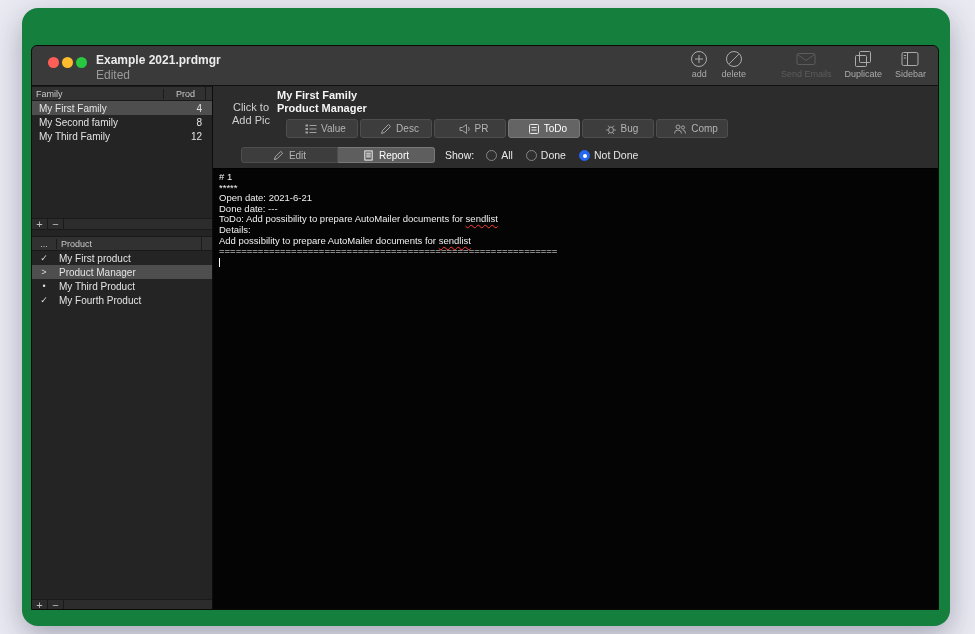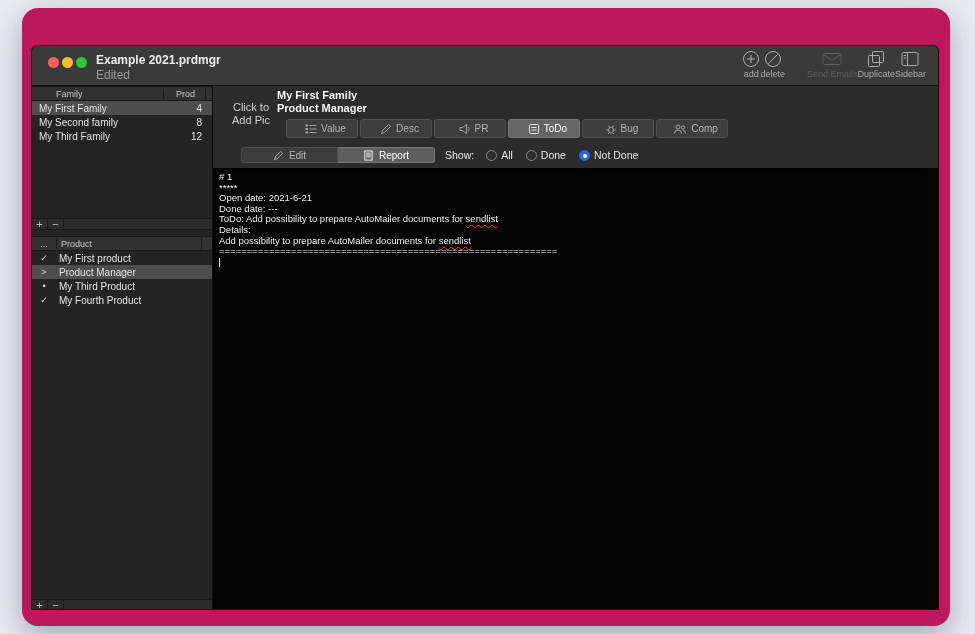--- a/index.html
+++ b/index.html
@@ -5,47 +5,47 @@
   *{margin:0;padding:0;box-sizing:border-box;}
   html,body{width:975px;height:634px;}
   body{
     background:#e9eaf2;
     font-family:"Liberation Sans","DejaVu Sans",sans-serif;
     position:relative;overflow:hidden;
     -webkit-font-smoothing:antialiased;
   }
   .frame{
     position:absolute;left:22px;top:8px;width:928px;height:618px;
-    background:#be185d;border-radius:16px;
+    background:#15803d;border-radius:16px;
     box-shadow:0 10px 30px rgba(40,40,70,.35);
   }
   .window{
     position:absolute;left:9px;top:37px;width:908px;height:565px;
     background:#232323;border:1px solid #0a0a0a;border-radius:6px 6px 0 0;
     overflow:hidden;
   }
   
   .titlebar{position:absolute;top:0;left:0;right:0;height:40px;background:#3a3a3a;border-bottom:1px solid #121212;}
   .tl{position:absolute;top:11px;width:11px;height:11px;border-radius:50%;}
   .tl.red{left:16px;background:#ff5f57;}
   .tl.yellow{left:30px;background:#febc2e;}
   .tl.green{left:44px;background:#28c840;}
   .win-title{position:absolute;left:64px;top:7px;font-size:12px;font-weight:bold;color:#ececec;white-space:nowrap;}
   .win-subtitle{position:absolute;left:64px;top:22px;font-size:12px;color:#9b9b9b;}
-  .toolbar{position:absolute;right:12px;top:4px;display:flex;align-items:flex-start;}
+  .toolbar{position:absolute;right:12px;top:4px;display:flex;align-items:flex-start;gap:13px;}
   .tb-item{display:flex;flex-direction:column;align-items:center;gap:1px;color:#ababab;cursor:default;}
   .tb-item.disabled{color:#5c5c5c;}
   .tb-item .ticon{display:inline-flex;height:18px;align-items:center;}
   .tb-item .tlabel{font-size:9px;white-space:nowrap;}
   .tb-item.gap-left{margin-left:22px;}
   svg{display:block;}
   
   .sidebar{position:absolute;left:0;top:40px;width:181px;height:525px;background:#242424;border-right:1px solid #0c0c0c;}
   .thead{display:flex;align-items:center;height:15px;background:#313131;border-top:1px solid #191919;border-bottom:1px solid #191919;font-size:9px;color:#c9c9c9;}
-  .thead .h-name{flex:1;padding-left:24px;}
+  .thead .h-name{flex:1;padding-left:4px;}
   .thead .h-prod{width:42px;border-left:1px solid #1b1b1b;padding-left:12px;}
   .thead .h-end{width:7px;border-left:1px solid #1b1b1b;align-self:stretch;}
   .thead .h-marker{width:24px;text-align:center;}
   .thead .h-product{flex:1;border-left:1px solid #1b1b1b;padding-left:4px;}
   .thead .h-end2{width:11px;border-left:1px solid #1b1b1b;align-self:stretch;}
   .trow{display:flex;align-items:center;height:14px;font-size:10px;color:#e3e3e3;cursor:default;}
   .trow.selected{background:#4e4e4e;}
   .trow .c-name{flex:1;padding-left:7px;white-space:nowrap;overflow:hidden;}
   .trow .c-count{width:42px;text-align:right;padding-right:3px;}
   .trow .c-endpad{width:7px;}

